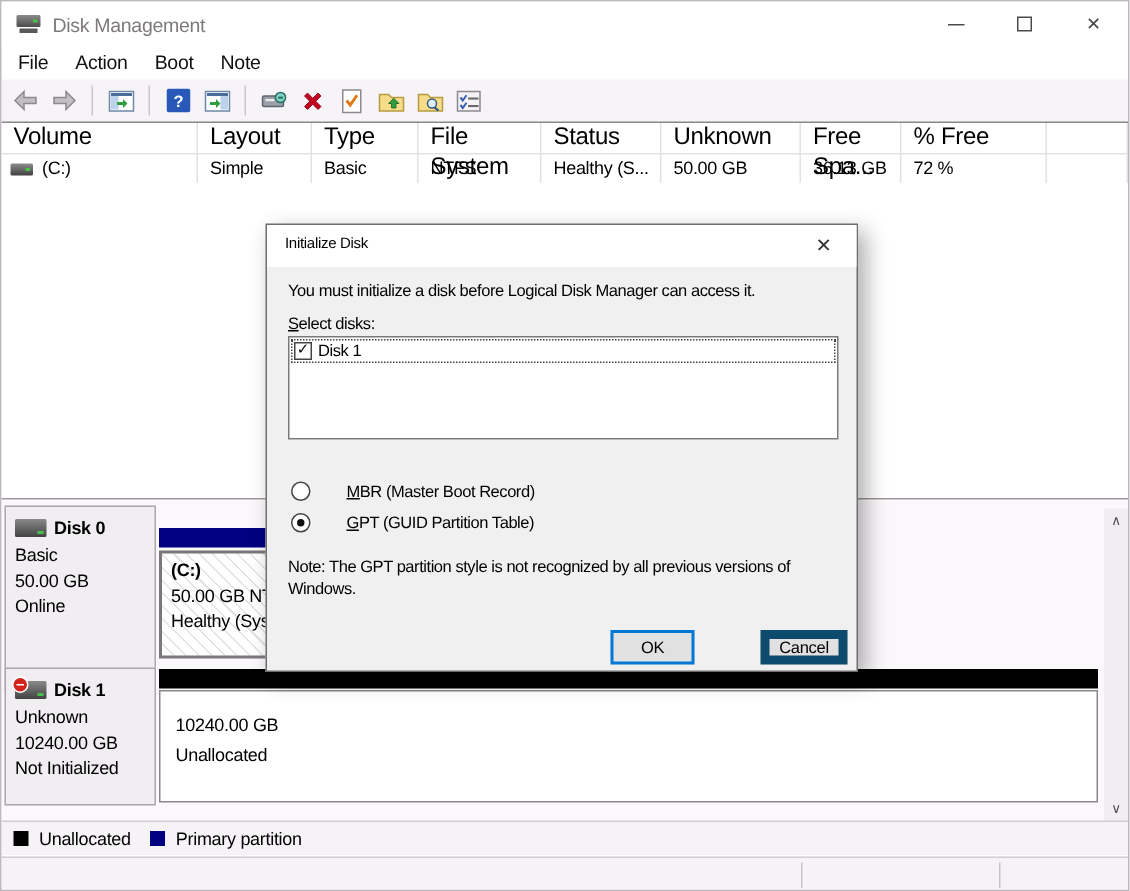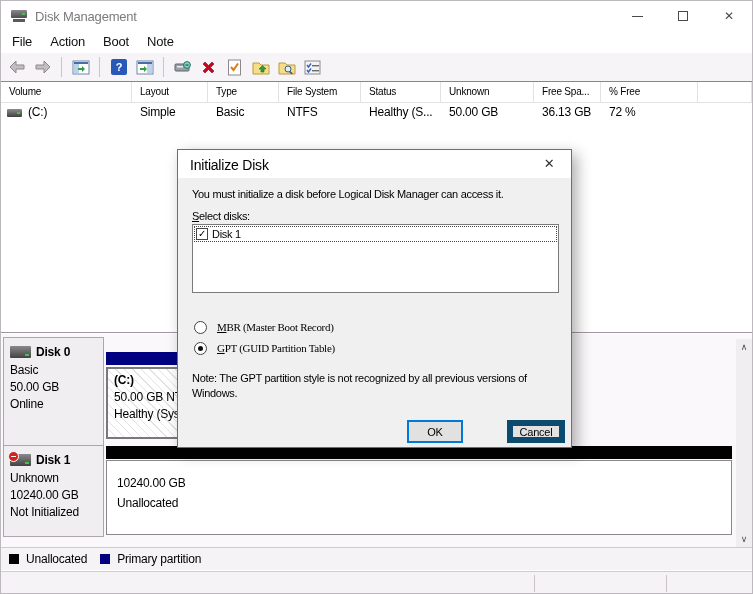--- a/index.html
+++ b/index.html
@@ -26,21 +26,21 @@
   
   .toolbar { position:absolute; left:0; top:52px; width:100%; height:29px; background:#f7f4f7; border-bottom:1px solid #8a858a; display:flex; align-items:center; padding-left:6px; gap:7px; }
   .tb-sep { width:1px; height:20px; background:#c9c5c9; margin:0 2px; }
   .tb-icon { width:19px; height:19px; display:flex; align-items:center; justify-content:center; }
   .tb-icon svg { display:block; }
 
   
   .vol-list { position:absolute; left:0; top:81px; width:100%; height:250px; background:#fff; }
   .grid-row { display:grid; grid-template-columns:131px 76px 71px 82px 80px 93px 67px 97px 1fr; }
   .vl-header { height:21px; border-bottom:1px solid #e4e1e4; }
-  .vl-header .hcell { line-height:20px; padding-left:8px; border-right:1px solid #e4e1e4; font-size:10px; }
+  .vl-header .hcell { line-height:20px; padding-left:8px; border-right:1px solid #e4e1e4; font-size:16px; }
   .vl-row { height:19px; }
   .vl-row .cell { line-height:19px; padding-left:8px; font-size:12px; white-space:nowrap; overflow:hidden; }
   .vol-cell { display:flex; align-items:center; gap:6px; padding-left:6px !important; }
   .mini-drive { width:15px; height:8px; background:linear-gradient(#8d8d8d,#3f3f3f); border-radius:1px; position:relative; flex:0 0 auto; }
   .mini-drive::after { content:""; position:absolute; right:2px; top:3px; width:3px; height:2px; background:#46c24a; }
 
   
   .gview { position:absolute; left:0; top:331px; width:100%; height:215px; background:#fbf8fb; border-top:1px solid #9d989d; box-shadow:inset 0 1px 0 #fff; }
   .disk-panel { position:absolute; left:2px; width:101px; background:#f1eef1; border:1px solid #aba7ab; padding:7px 6px 0 6px; }
   .dp0 { top:4px; height:124px; }
@@ -70,32 +70,32 @@
   .sw-unalloc { background:#000; }
   .sw-primary { background:#000080; margin-left:6px; }
   .legend-label { font-size:12px; }
   .statusbar { position:absolute; left:0; top:570px; width:100%; height:24px; background:#f6f3f6; border-top:1px solid #cfcbcf; }
   .sb-div { position:absolute; top:3px; bottom:3px; width:1px; background:#c8c4c8; }
   .sb-d1 { left:533px; } .sb-d2 { left:665px; }
 
   
   .dialog { position:absolute; left:176px; top:148px; width:395px; height:299px; background:#f0f0f0; border:1px solid #6e6e6e; box-shadow:5px 5px 14px rgba(0,0,0,.32); z-index:10; }
   .dlg-titlebar { position:absolute; left:0; top:0; width:100%; height:28px; background:#fff; }
-  .dlg-title { position:absolute; left:12px; top:7px; font-size:14px; color:#000; }
+  .dlg-title { position:absolute; left:12px; top:7px; font-size:10px; color:#000; }
   .dlg-close { position:absolute; right:12px; top:6px; font-size:13px; color:#333; width:20px; text-align:center; }
   .dlg-text { position:absolute; font-size:11px; letter-spacing:-0.3px; white-space:nowrap; }
   .t-intro { left:14px; top:38px; }
   .t-select { left:14px; top:60px; }
   .t-part { left:14px; top:154px; }
   .u { text-decoration:underline; }
   .listbox { position:absolute; left:14px; top:74px; width:367px; height:69px; background:#fff; border:1px solid #7a7a7a; padding:1px; }
   .lb-item { height:16px; display:flex; align-items:center; gap:4px; outline:1px dotted #444; outline-offset:-1px; padding-left:2px; }
   .checkbox { width:12px; height:12px; background:#fff; border:1px solid #444; font-size:10px; line-height:10px; text-align:center; color:#000; flex:0 0 auto; }
   .lb-label { font-size:11px; letter-spacing:-0.3px; }
-  .radio-row { position:absolute; left:16px; display:flex; align-items:flex-start; gap:10px;font-family:Liberation Serif, serif; }
+  .radio-row { position:absolute; left:16px; display:flex; align-items:flex-end; gap:24px; }
   .r-mbr { top:171px; } .r-gpt { top:192px; }
   .radio { width:13px; height:13px; border:1px solid #444; border-radius:50%; background:#fff; position:relative; flex:0 0 auto; }
   .radio.sel::after { content:""; position:absolute; left:3px; top:3px; width:5px; height:5px; border-radius:50%; background:#111; }
   .radio-label { font-size:11px; letter-spacing:-0.3px; }
   .note { position:absolute; left:14px; top:221px; width:375px; font-size:11px; letter-spacing:-0.3px; line-height:15px; }
   .btn { position:absolute; top:270px; height:23px; background:#e1e1e1; font-size:11px; display:flex; align-items:center; justify-content:center; }
   .btn-ok { left:229px; width:56px; border:2px solid #0078d7; }
   .btn-cancel { left:329px; width:58px; border:6px solid #0c4a6e; }
 </style>
 </head>

